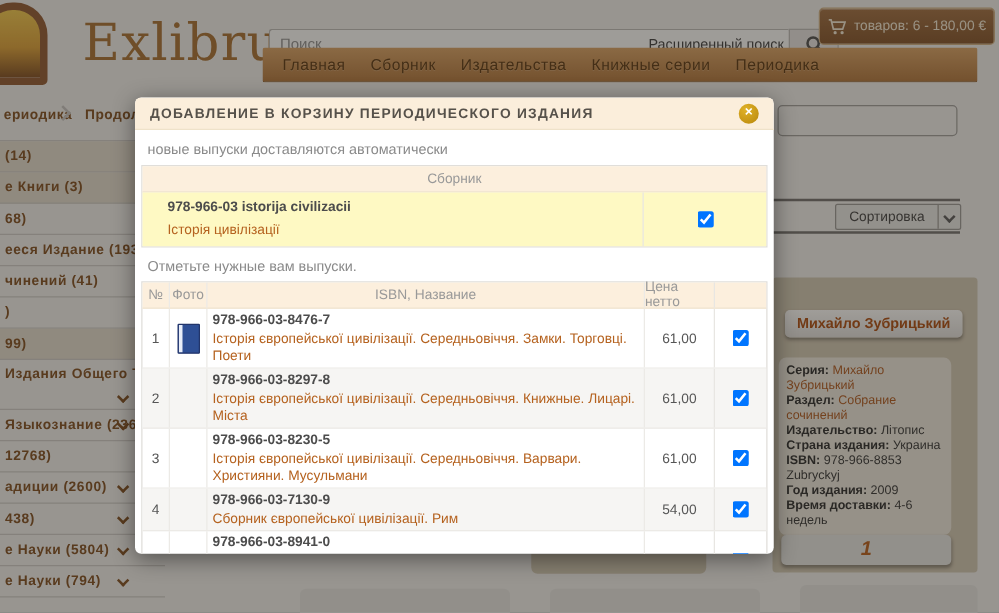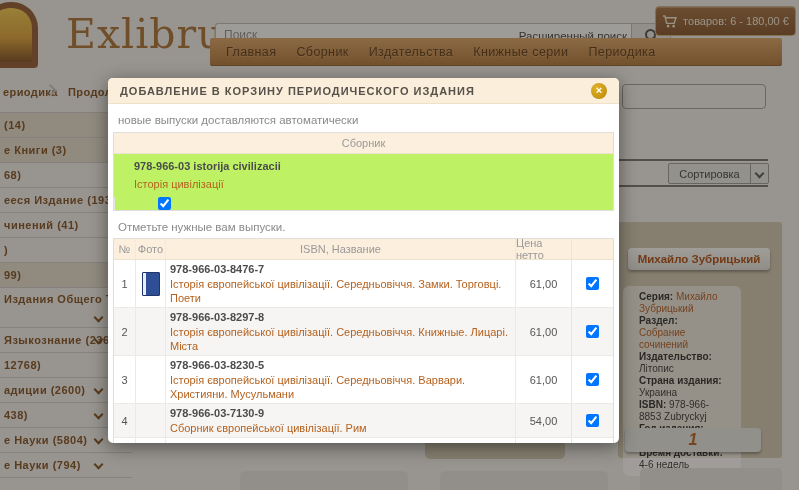--- a/index.html
+++ b/index.html
@@ -66,21 +66,21 @@
   .sel-chev-box::after { content:""; position:absolute; left:5px; top:6px; width:5px; height:5px;
     border-right:2px solid #555; border-bottom:2px solid #555; transform:rotate(45deg); }
 
   
   .card1 { position:absolute; left:618px; top:222px; width:164px; height:236px;
     background:#c9bfab; border-radius:3px; }
   .card-title-btn { position:absolute; left:10px; top:26px; width:142px; height:22px;
     background:linear-gradient(180deg,#f4f3f1,#d9d7d4); border-radius:4px;
     box-shadow:0 2px 3px rgba(0,0,0,.35); font-size:11.5px; font-weight:bold; color:#a5490f;
     text-align:center; line-height:22px; cursor:pointer; }
-  .card-details { position:absolute; left:5px; top:64px; width:118px; padding:5px 16px;
+  .card-details { position:absolute; left:5px; top:64px; width:138px; padding:5px 6px;
     background:rgba(255,255,255,.5); border-radius:6px; font-size:10px; line-height:12px; }
   .d-label { font-weight:bold; color:#2a2a2a; }
   .d-value { color:#333; }
   .d-value.link { color:#a8551d; }
   .card-qty-btn { position:absolute; left:7px; top:206px; width:136px; height:24px;
     background:#dddcd9; border-radius:4px; box-shadow:0 2px 3px rgba(0,0,0,.35);
     font-size:16px; font-style:italic; font-weight:bold; color:#b05a1a; text-align:center;
     line-height:24px; cursor:pointer; }
   .frag { position:absolute; background:#dcdbd8; }
   .frag1 { left:425px; top:443px; width:140px; height:16px; background:#c9bfab; border-radius:0 0 5px 5px; }
@@ -103,21 +103,21 @@
   .m-note { margin:10px 0 6px 10px; font-size:11.5px; color:#8a8a8a; }
   .m-note2 { margin:10px 0 5px 10px; font-size:11.5px; color:#8a8a8a; }
 
   .tbl { margin:0 5px; border:1px solid #e0deda; }
   .tr { display:flex; align-items:stretch; }
   .tr.th { height:21px; background:#fcefdd; border-bottom:1px solid #eee3cf; }
   .tr.th > div { display:flex; align-items:center; justify-content:center; font-size:11px; color:#999; }
   .c-full { flex:1; }
   .c-main { flex:1; padding:5px 0 5px 20px; }
   .c-check { width:99px; border-left:1px solid #e8e6e2; display:flex; align-items:center; justify-content:center; }
-  .col-tbl .row { background:#bef264; min-height:42px;flex-direction:column; }
+  .col-tbl .row { background:#fef9c3; min-height:42px; }
   .isbn { font-size:11px; font-weight:bold; color:#4c4c4c; line-height:15px; }
   .tlink { font-size:11px; color:#b5621f; line-height:14px; cursor:pointer; text-decoration:none; display:inline-block; }
 
   .issues .c-num { width:22px; border-right:1px solid #eceae6; display:flex; align-items:center;
     justify-content:center; font-size:11px; color:#555; }
   .issues .c-photo { width:30px; border-right:1px solid #eceae6; display:flex; align-items:center; justify-content:center; }
   .issues .c-name { flex:1; padding:2px 4px 2px 4px; display:flex; flex-direction:column; justify-content:center; }
   .issues .c-price { width:56px; border-left:1px solid #eceae6; display:flex; align-items:center;
     justify-content:center; font-size:11px; color:#555; }
   .issues .c-check { width:42px; }

